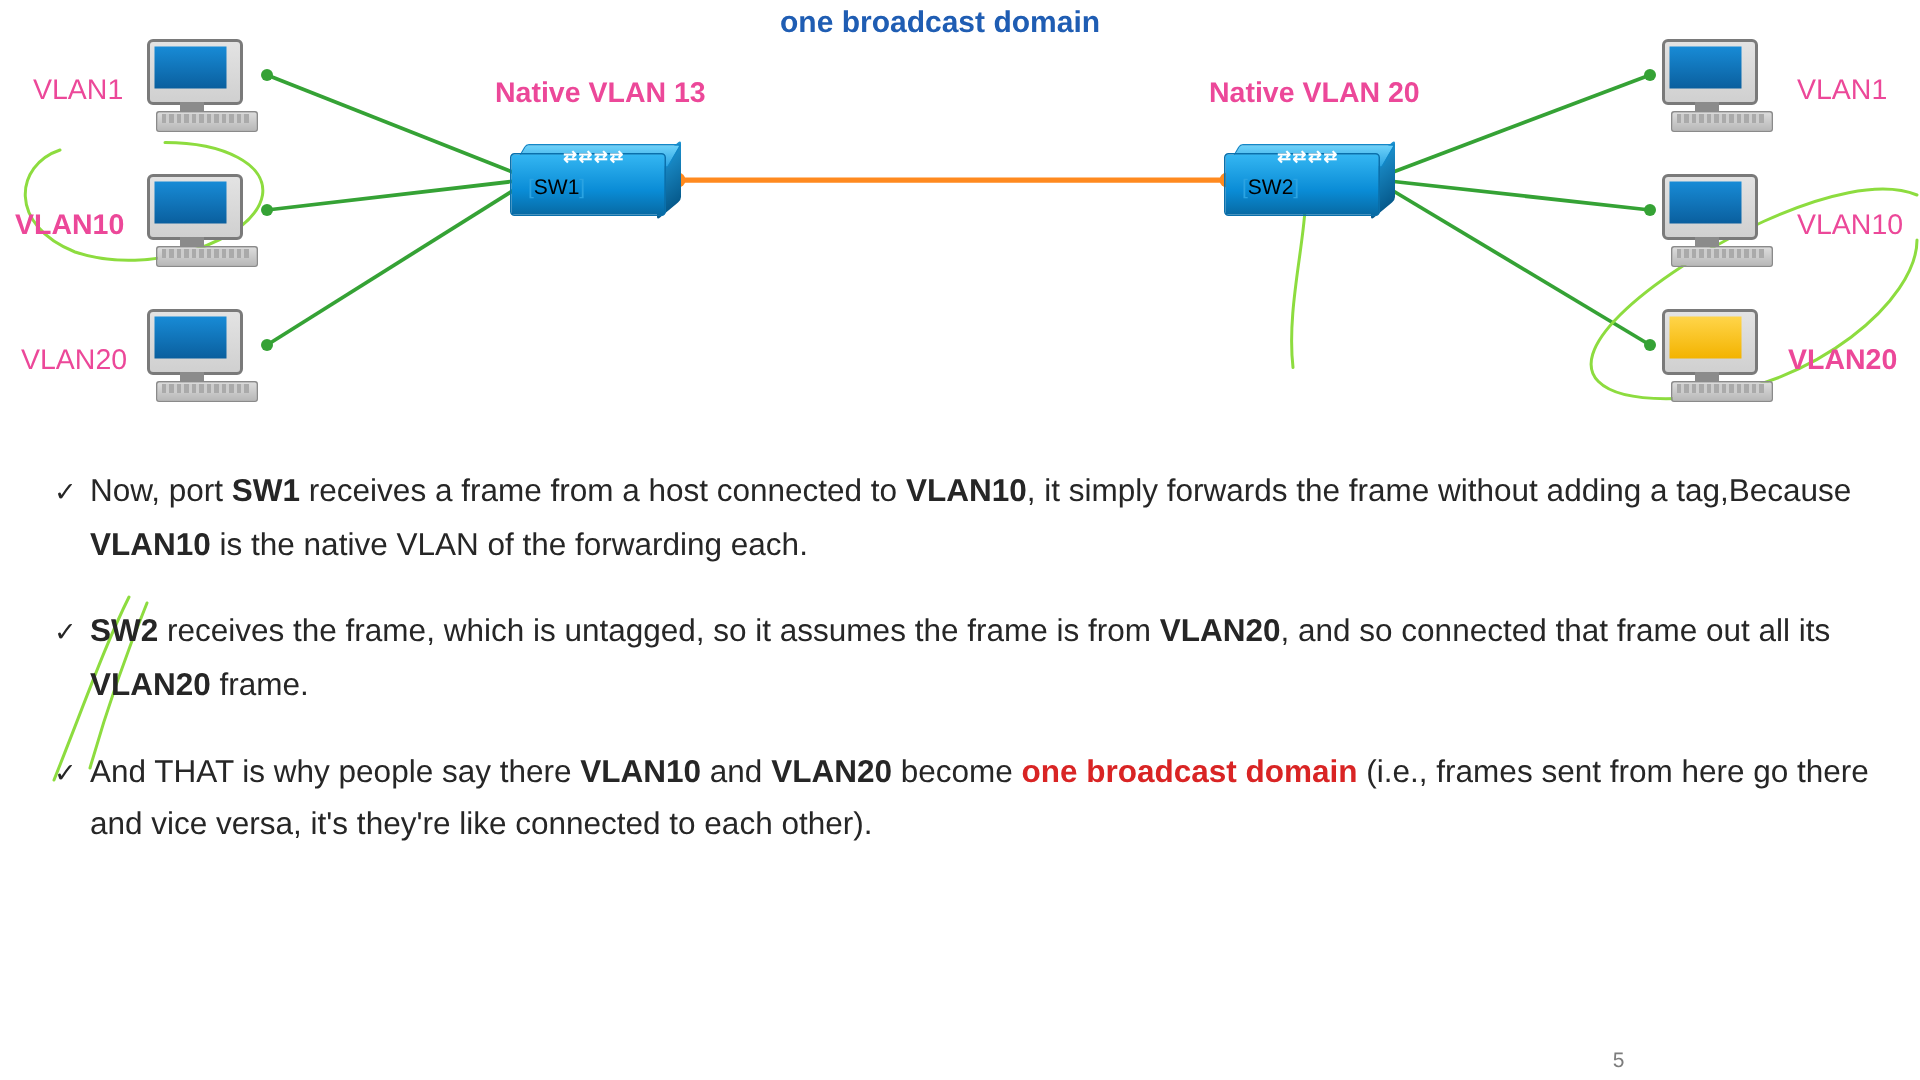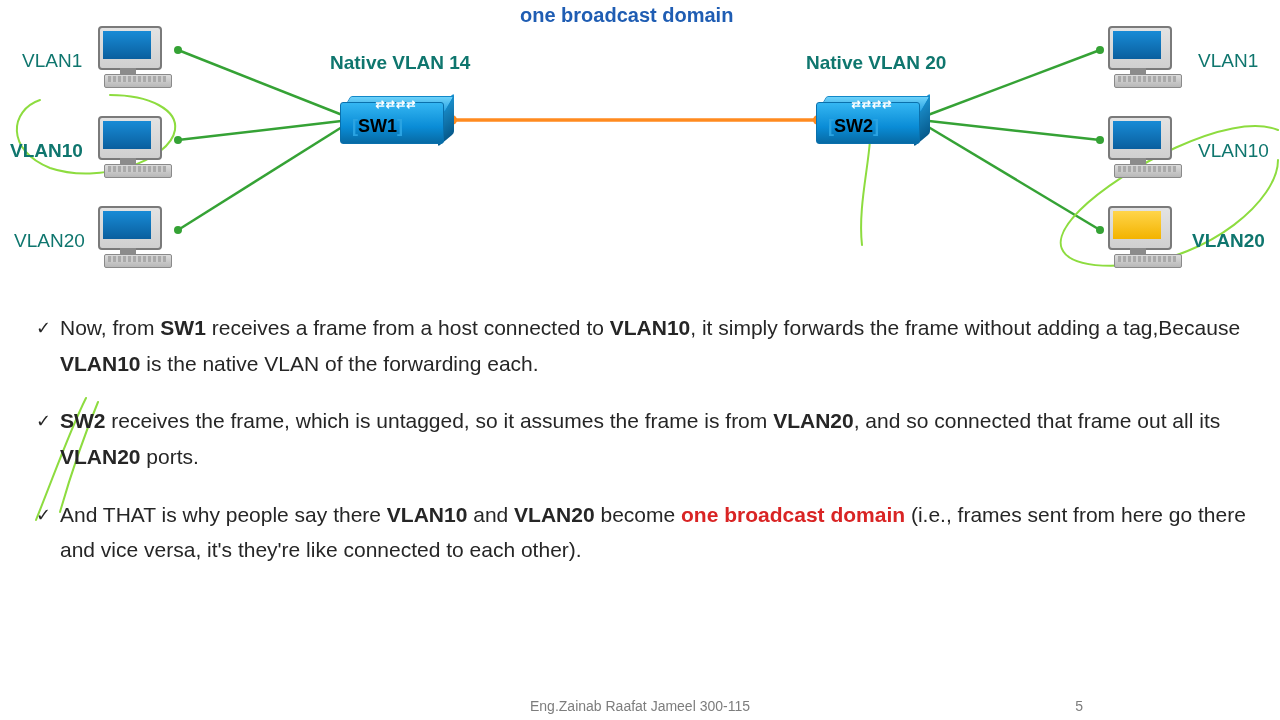--- a/index.html
+++ b/index.html
@@ -1,20 +1,20 @@
 <!DOCTYPE html>
 <html><head>
 <meta charset="utf-8">
 <style>
   html,body{margin:0;padding:0;width:1280px;height:720px;background:#fff;font-family:Arial,Helvetica,sans-serif;color:#262626;overflow:hidden}
   .canvas{position:relative;width:1113px;height:720px}
   .abs{position:absolute}
   .title{color:#1f5db3;font-weight:700;font-size:20px}
-  .lbl{font-size:19px;color:#0f766e}
-  .sw-label{font-weight:700;color:#000;font-size:18px}
+  .lbl{font-size:19px;color:#ec4899}
+  .sw-label{font-weight:400;color:#000;font-size:14px}
   .sw-label .br{color:#2aa3e2}
   
   .content{position:absolute;left:36px;top:300px;width:1210px}
   .item{display:flex;align-items:flex-start;margin:10px 0 22px 0;font-size:21px;line-height:1.7}
   .item .chk{width:24px;flex:none;font-size:18px;color:#262626;padding-top:3px}
   .item .txt{flex:1}
   .txt b{font-weight:700}
   .red{color:#d92424;font-weight:700}
   .footer{position:absolute;bottom:6px;width:1280px;text-align:center;font-size:14px;color:#7d7d7d}
   .pagenum{position:absolute;bottom:6px;right:30px;font-size:14px;color:#7d7d7d}
@@ -128,53 +128,52 @@
       <div class="kb"></div>
   </div>
   <div class="abs lbl" style="left:1192px;top:230px;font-weight:700">VLAN20</div>
 
   <div class="abs switch" style="left:340px;top:96px">
     <div class="side"></div>
       <div class="top"></div>
       <div class="body"></div>
     <div class="arrows">⇄ ⇄ ⇄ ⇄</div>
   </div>
-  <div class="abs lbl" style="left:330px;top:52px;font-weight:700">Native VLAN 14</div>
+  <div class="abs lbl" style="left:330px;top:52px;font-weight:700">Native VLAN 13</div>
   <div class="abs sw-label" style="left:352px;top:116px"><span class="br">[</span><span>SW1</span><span class="br">]</span></div>
 
   <div class="abs switch" style="left:816px;top:96px">
     <div class="side"></div>
       <div class="top"></div>
       <div class="body"></div>
     <div class="arrows">⇄ ⇄ ⇄ ⇄</div>
   </div>
   <div class="abs lbl" style="left:806px;top:52px;font-weight:700">Native VLAN 20</div>
   <div class="abs sw-label" style="left:828px;top:116px"><span class="br">[</span><span>SW2</span><span class="br">]</span></div>
 
   <svg class="abs" style="left:0;top:0;width:1280px;height:720px;pointer-events:none">
     <path class="hand" d="M 36 520 C 56 470, 70 430, 86 398"></path>
     <path class="hand" d="M 60 512 C 72 470, 84 436, 98 402"></path>
   </svg>
 
   <div class="content">
     <div class="item">
       <div class="chk">✓</div>
       <div class="txt">
-        <span>Now, from </span><b>SW1</b><span> receives a frame from a host connected to </span><b>VLAN10</b><span>, it simply forwards the frame without adding a tag,Because </span><b>VLAN10</b><span> is the native VLAN of the forwarding each.</span>
+        <span>Now, port </span><b>SW1</b><span> receives a frame from a host connected to </span><b>VLAN10</b><span>, it simply forwards the frame without adding a tag,Because </span><b>VLAN10</b><span> is the native VLAN of the forwarding each.</span>
       </div>
     </div>
     <div class="item">
       <div class="chk">✓</div>
       <div class="txt">
-        <b>SW2</b><span> receives the frame, which is untagged, so it assumes the frame is from </span><b>VLAN20</b><span>, and so connected that frame out all its </span><b>VLAN20</b><span> ports.</span>
+        <b>SW2</b><span> receives the frame, which is untagged, so it assumes the frame is from </span><b>VLAN20</b><span>, and so connected that frame out all its </span><b>VLAN20</b><span> frame.</span>
       </div>
     </div>
     <div class="item">
       <div class="chk">✓</div>
       <div class="txt">
         <span>And THAT is why people say there </span><b>VLAN10</b><span> and </span><b>VLAN20</b><span> become </span><span class="red">one broadcast domain</span><span> (i.e., frames sent from here go there and vice versa, it's they're like connected to each other).</span>
       </div>
     </div>
   </div>
 
-  <div class="footer">Eng.Zainab Raafat Jameel  300-115</div>
   <div class="pagenum">5</div>
 </div>
 
 </body></html>

